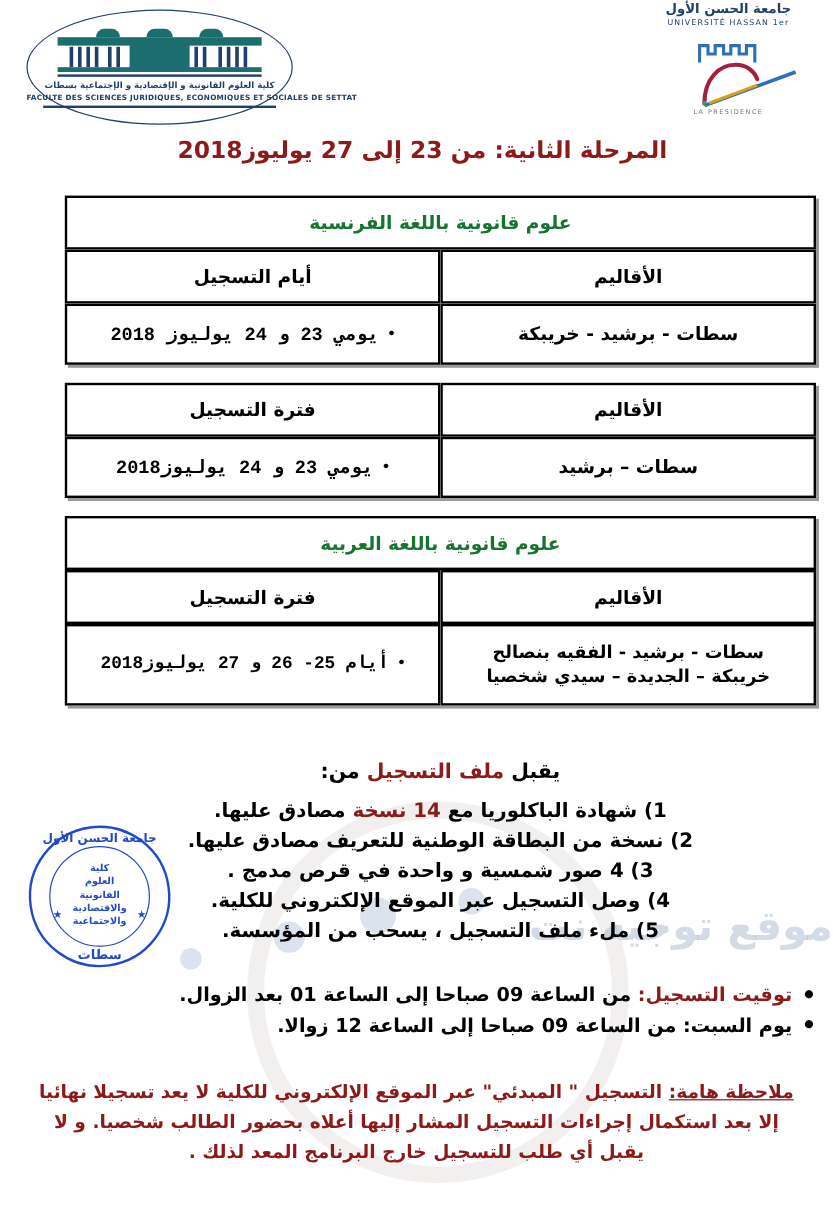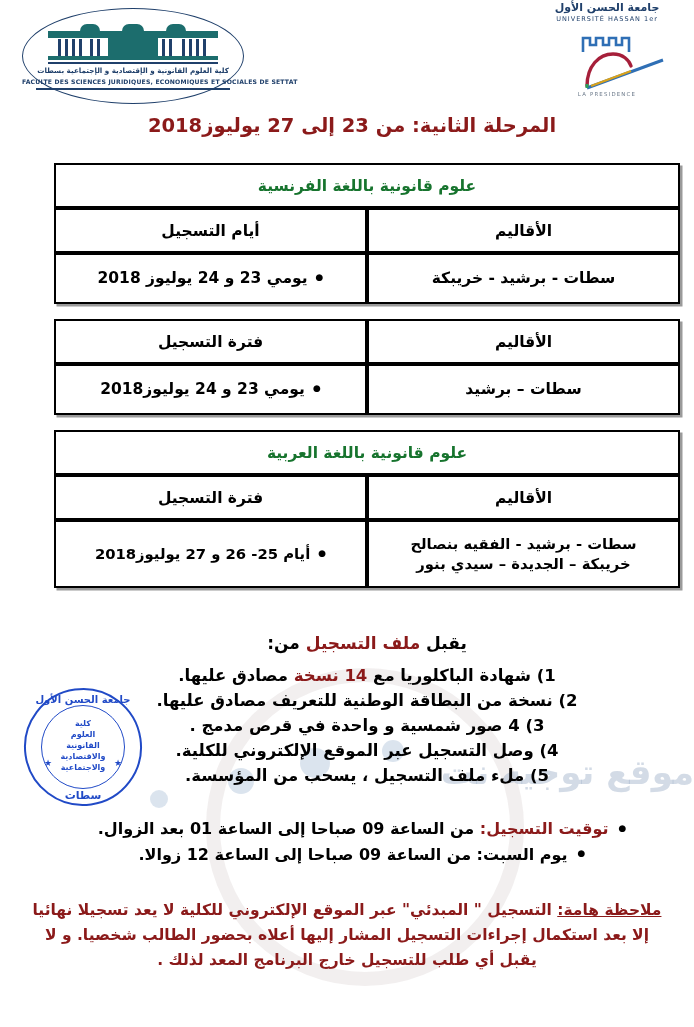--- a/index.html
+++ b/index.html
@@ -189,20 +189,21 @@
     height: 37px;
     font-size: 15.5px;
     line-height: 1.32;
   }
   td.cell-body.two-line {
     height: 54px;
     font-size: 14.8px;
   }
   .bulleted {
     display: inline-block;
+    font-family: Liberation Mono, monospace;
   }
   .bulleted::before {
     content: "\25CF";
     font-size: 9px;
     vertical-align: 3px;
     margin-left: 8px;
   }
 
   
   .body-text {
@@ -233,21 +234,21 @@
     padding-left: 40px;
   }
   .num {
     font-weight: bold;
   }
 
   ul.times {
     list-style: none;
     margin: 28px 0 0 0;
     padding: 0;
-    text-align: center;
+    text-align: right;
   }
   ul.times li {
     font-size: 16px;
     font-weight: bold;
     line-height: 1.6;
     padding-left: 30px;
   }
   ul.times li::before {
     content: "\25CF";
     font-size: 9px;
@@ -453,21 +454,21 @@
         <tr>
       <td class="branch-title" colspan="2">علوم قانونية باللغة العربية</td>
     </tr>
     <tr>
       <td class="col-head" style="width:50%">الأقاليم</td>
       <td class="col-head" style="width:50%">فترة  التسجيل</td>
     </tr>
     <tr>
       <td class="cell-body two-line">
         <div>سطات - برشيد - الفقيه بنصالح</div>
-        <div>خريبكة – الجديدة – سيدي بنور</div>
+        <div>خريبكة – الجديدة – سيدي شخصيا</div>
       </td>
       <td class="cell-body two-line">
         <span class="bulleted">أيام 25- 26 و 27 يوليوز2018</span>
       </td>
     </tr>
   </tbody>
     </table>
 
 </div>
 

